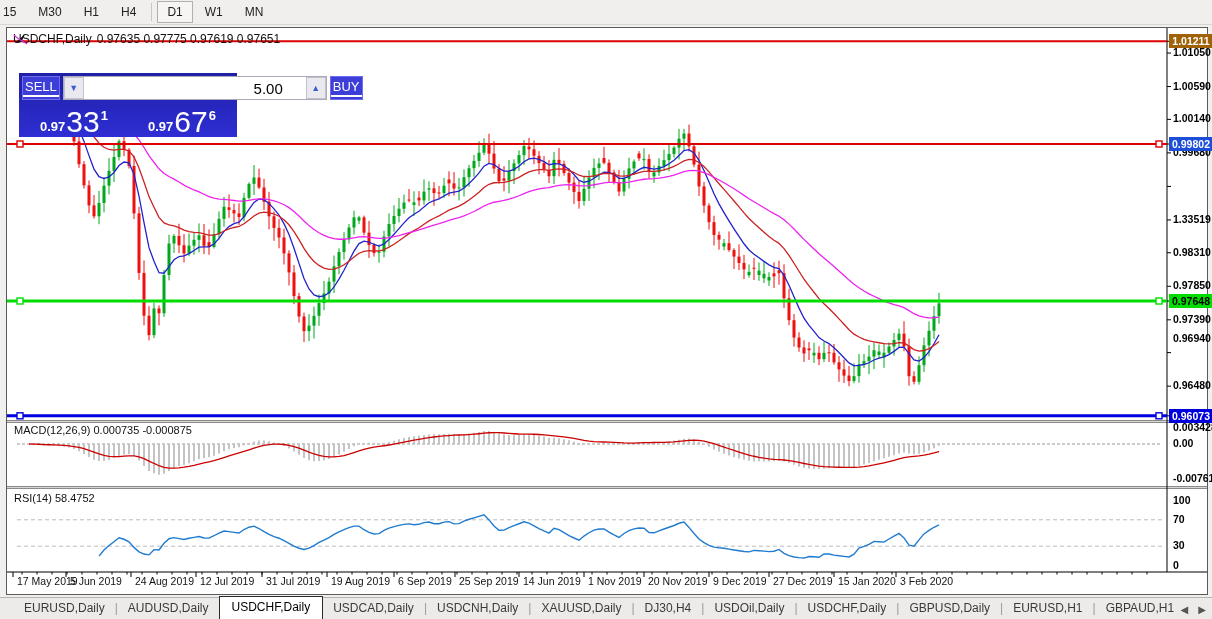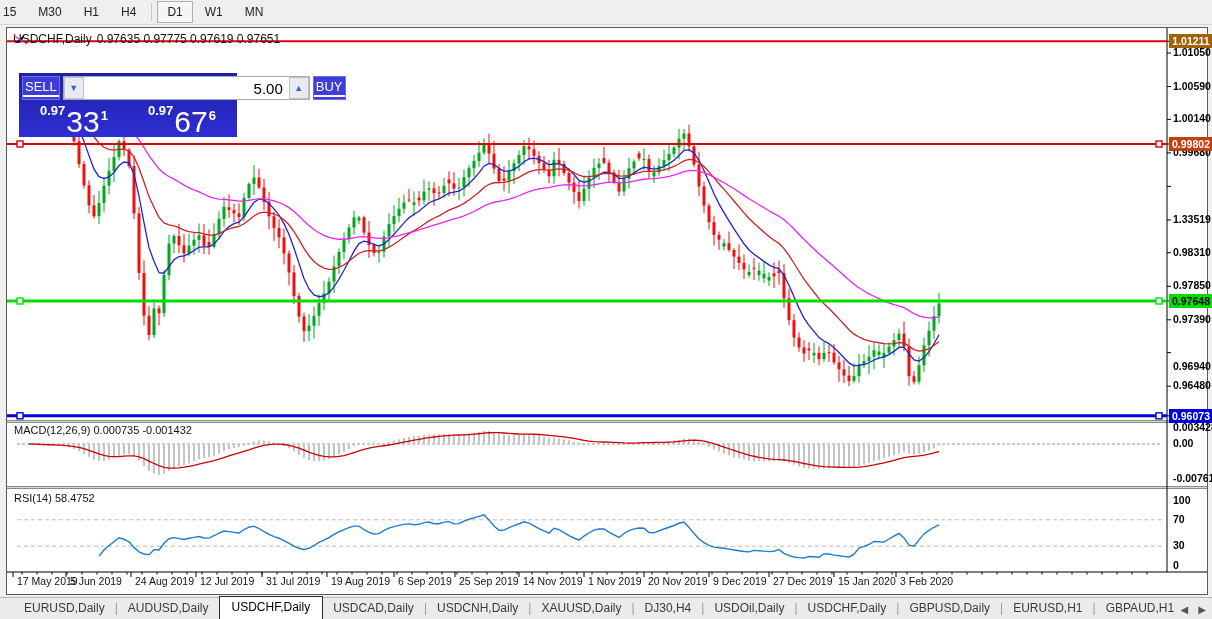--- a/index.html
+++ b/index.html
@@ -36,25 +36,25 @@
     background:linear-gradient(180deg,#1f1fa6,#2e2ed4); padding:3px; }
   .tp-row1 { display:flex; align-items:flex-start; height:26px; }
   .tp-btn { width:58px; height:24px; background:#3d3dd8; border:1px solid #6d6dee; color:#fff;
     font-size:13px; display:flex; align-items:center; justify-content:center; cursor:pointer; }
   .tp-btn span { border-bottom:2px solid #fff; padding:0 2px 1px; }
   .tp-vol { flex:1; display:flex; align-items:center; height:24px; margin:0 3px;
     background:#fff; border:1px solid #aab; }
   .tp-spin { width:20px; height:22px; background:#e9e9ef; border:1px solid #c2c2cc; color:#3a5fd0;
     font-size:9px; display:flex; align-items:center; justify-content:center; cursor:pointer; }
   .tp-input { flex:1; border:none; outline:none; font-size:15px; text-align:right;
-    padding-right:6px; font-family:"Liberation Sans",sans-serif; min-width:0; }
+    padding-right:23px; font-family:"Liberation Sans",sans-serif; min-width:0; }
   .tp-row2 { display:flex; margin-top:3px; }
   .tp-price { flex:1; height:32px; display:flex; align-items:flex-end; justify-content:center;
     color:#fff; cursor:pointer; }
-  .tp-price .small { font-size:13px; font-weight:700; margin-bottom:19px; }
+  .tp-price .small { font-size:13px; font-weight:700; margin-bottom:3px; }
   .tp-price .big  { font-size:30px; line-height:30px; margin:0 1px; }
   .tp-price .sup  { font-size:13px; font-weight:700; margin-bottom:14px; }
   .tp-gap { width:4px; }
 
   
   .tabbar { position:absolute; left:0; top:597px; width:1212px; height:22px; background:#ecebe9;
     border-top:1px solid #b5b3af; display:flex; align-items:flex-end; font-size:12px; color:#3a3a3a; }
   .tab { padding:3px 10px 4px; cursor:pointer; white-space:nowrap; }
   .tab.active { background:#fff; border:1px solid #2b2b2b; border-bottom:none; color:#000; padding:3px 12px 5px; }
   .tab-sep { color:#9a9a9a; padding-bottom:4px; }
@@ -795,55 +795,55 @@
       </div>
       <div class="tp-gap"></div>
       <div class="tp-price">
         <span class="small">0.97</span>
         <span class="big">67</span>
         <span class="sup">6</span>
       </div>
     </div>
   </div>
 
-  <div class="pane-label" style="top:396px">MACD(12,26,9) 0.000735 -0.001432</div>
+  <div class="pane-label" style="top:396px">MACD(12,26,9) 0.000735 -0.000875</div>
   <div class="pane-label" style="top:464px">RSI(14) 58.4752</div>
 
   <div id="labels">
       <div class="axis-label" style="top: 18.0313px;">1.01050</div>
       <div class="axis-label" style="top: 51.5614px;">1.00590</div>
       <div class="axis-label" style="top: 84.3626px;">1.00140</div>
       <div class="axis-label" style="top: 117.893px;">0.99680</div>
       <div class="axis-label" style="top: 144px; padding-left: 40px;">0.99220</div>
       <div class="axis-label" style="top: 184.953px;">1.33519</div>
       <div class="axis-label" style="top: 217.754px;">0.98310</div>
       <div class="axis-label" style="top: 251.284px;">0.97850</div>
       <div class="axis-label" style="top: 284.815px;">0.97390</div>
-      <div class="axis-label" style="top: 332px; text-align: right;">0.96940</div>
+      <div class="axis-label" style="top: 304px; text-align: right;">0.96940</div>
       <div class="axis-label" style="top: 351.146px;">0.96480</div>
       <div class="axis-badge" style="top: 6.29572px; background: #a16207; color: rgb(255, 255, 255);">1.01211</div>
-      <div class="axis-badge" style="top: 109px; background: #c2410c; color: rgb(255, 255, 255);">0.99802</div>
+      <div class="axis-badge" style="top: 109px; background: #1d4ed8; color: rgb(255, 255, 255);">0.99802</div>
       <div class="axis-badge" style="top: 266.009px; background: rgb(0, 221, 0); color: rgb(0, 0, 0);">0.97648</div>
       <div class="axis-badge" style="top: 380.813px; background: rgb(0, 0, 221); color: rgb(255, 255, 255);">0.96073</div>
       <div class="scale-label" style="top: 393px;">0.003428</div>
       <div class="scale-label" style="top: 409px; text-align: right;">0.00</div>
       <div class="scale-label" style="top: 444px;">-0.007615</div>
       <div class="scale-label" style="top: 466px;">100</div>
       <div class="scale-label" style="top: 485px;">70</div>
       <div class="scale-label" style="top: 511px;">30</div>
       <div class="scale-label" style="top: 531px;">0</div>
       <div class="date-label" style="left: 10px;">17 May 2019</div>
       <div class="date-label" style="left: 63px;">5 Jun 2019</div>
       <div class="date-label" style="left: 128px;">24 Aug 2019</div>
       <div class="date-label" style="left: 193px;">12 Jul 2019</div>
       <div class="date-label" style="left: 259px;">31 Jul 2019</div>
       <div class="date-label" style="left: 324px;">19 Aug 2019</div>
       <div class="date-label" style="left: 391px;">6 Sep 2019</div>
       <div class="date-label" style="left: 452px;">25 Sep 2019</div>
-      <div class="date-label" style="left: 516px;">14 Nov 2019</div>
+      <div class="date-label" style="left: 516px;">14 Jun 2019</div>
       <div class="date-label" style="left: 581px;">1 Nov 2019</div>
       <div class="date-label" style="left: 641px;">20 Nov 2019</div>
       <div class="date-label" style="left: 706px;">9 Dec 2019</div>
       <div class="date-label" style="left: 766px;">27 Dec 2019</div>
       <div class="date-label" style="left: 831px;">15 Jan 2020</div>
       <div class="date-label" style="left: 893px;">3 Feb 2020</div>
     </div>
 </div>
 
 <div class="tabbar" id="tabbar" style="padding-left: 14px;">

